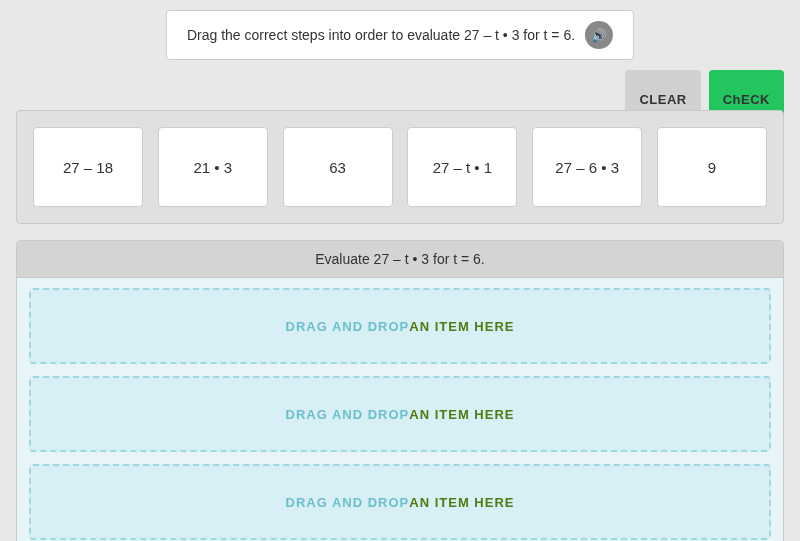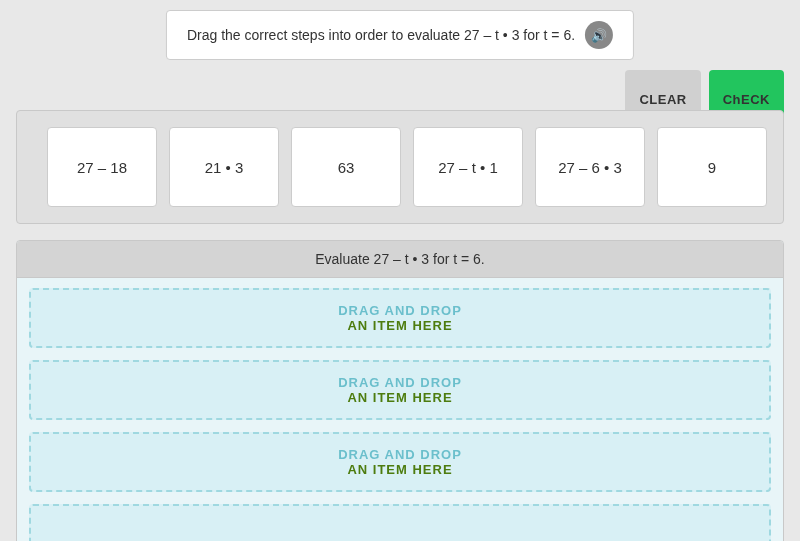--- a/index.html
+++ b/index.html
@@ -83,21 +83,21 @@
       position: absolute;
       top: 110px;
       left: 16px;
       right: 16px;
       background: #e0e0e0;
       border: 1px solid #c8c8c8;
       border-radius: 4px;
       padding: 16px;
       display: flex;
       gap: 12px;
-      justify-content: flex-end;
+      justify-content: space-between;
       align-items: center;
     }
 
     .drag-item {
       background: white;
       border: 1px solid #ccc;
       border-radius: 4px;
       width: 110px;
       height: 80px;
       display: flex;
@@ -134,23 +134,22 @@
       padding: 4px 12px 8px 12px;
       display: flex;
       flex-direction: column;
       gap: 0;
     }
 
     .drop-slot {
       border: 2px dashed #9fd8e0;
       border-radius: 4px;
       margin: 6px 0;
-      height: 60px;
-      display: flex;
-      flex-direction: column;
+      height: 76px;
+      display: flex;
       align-items: center;
       justify-content: center;
       background: #d8f0f5;
     }
 
     .drop-slot-text-top {
       font-size: 13px;
       font-weight: bold;
       color: #6bbfcc;
       letter-spacing: 1px;

